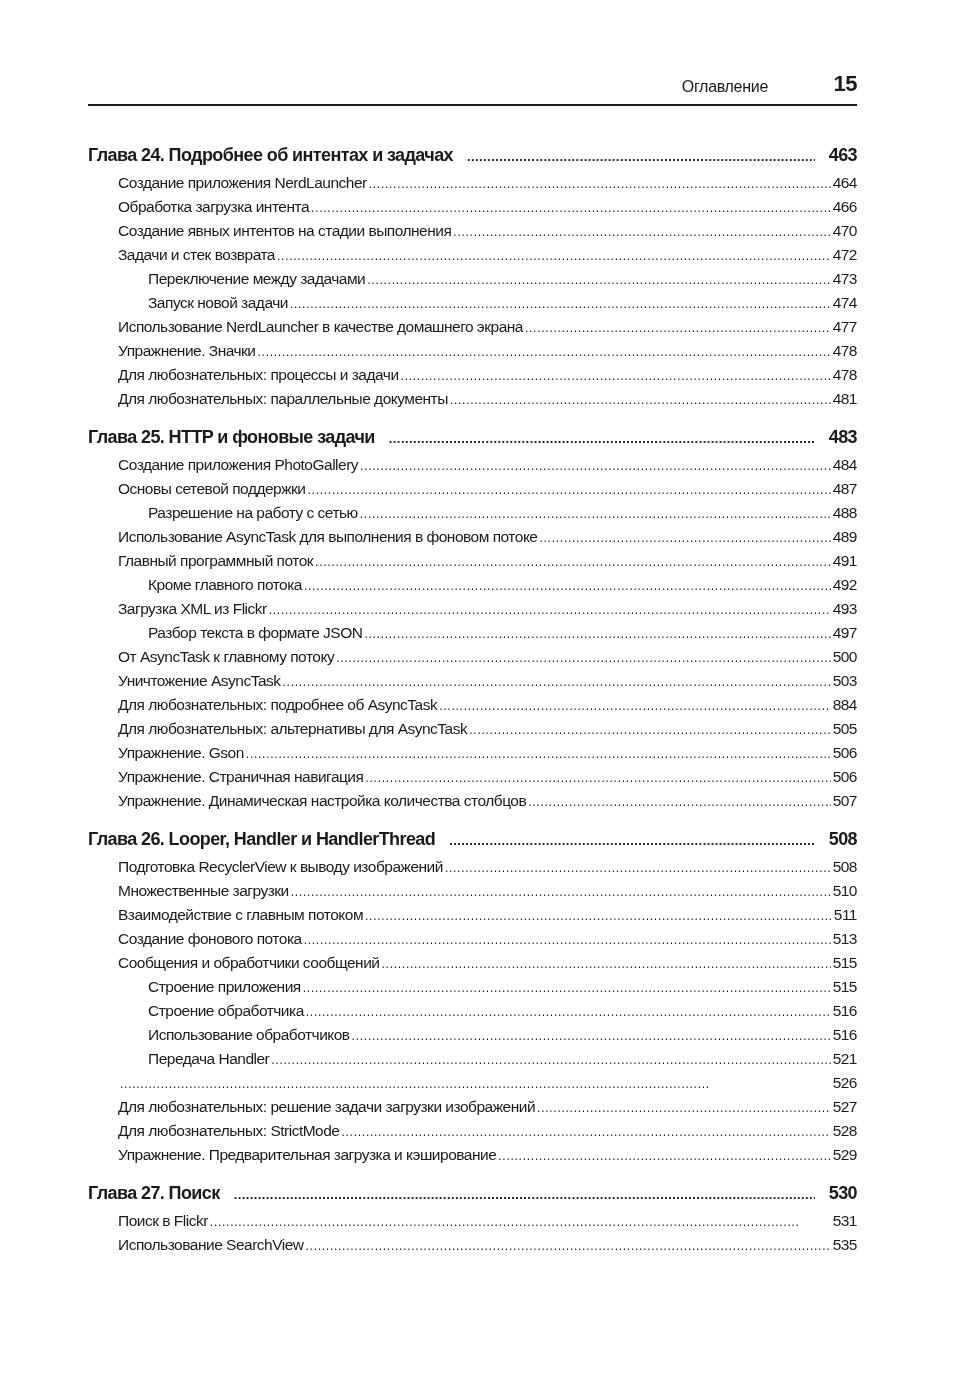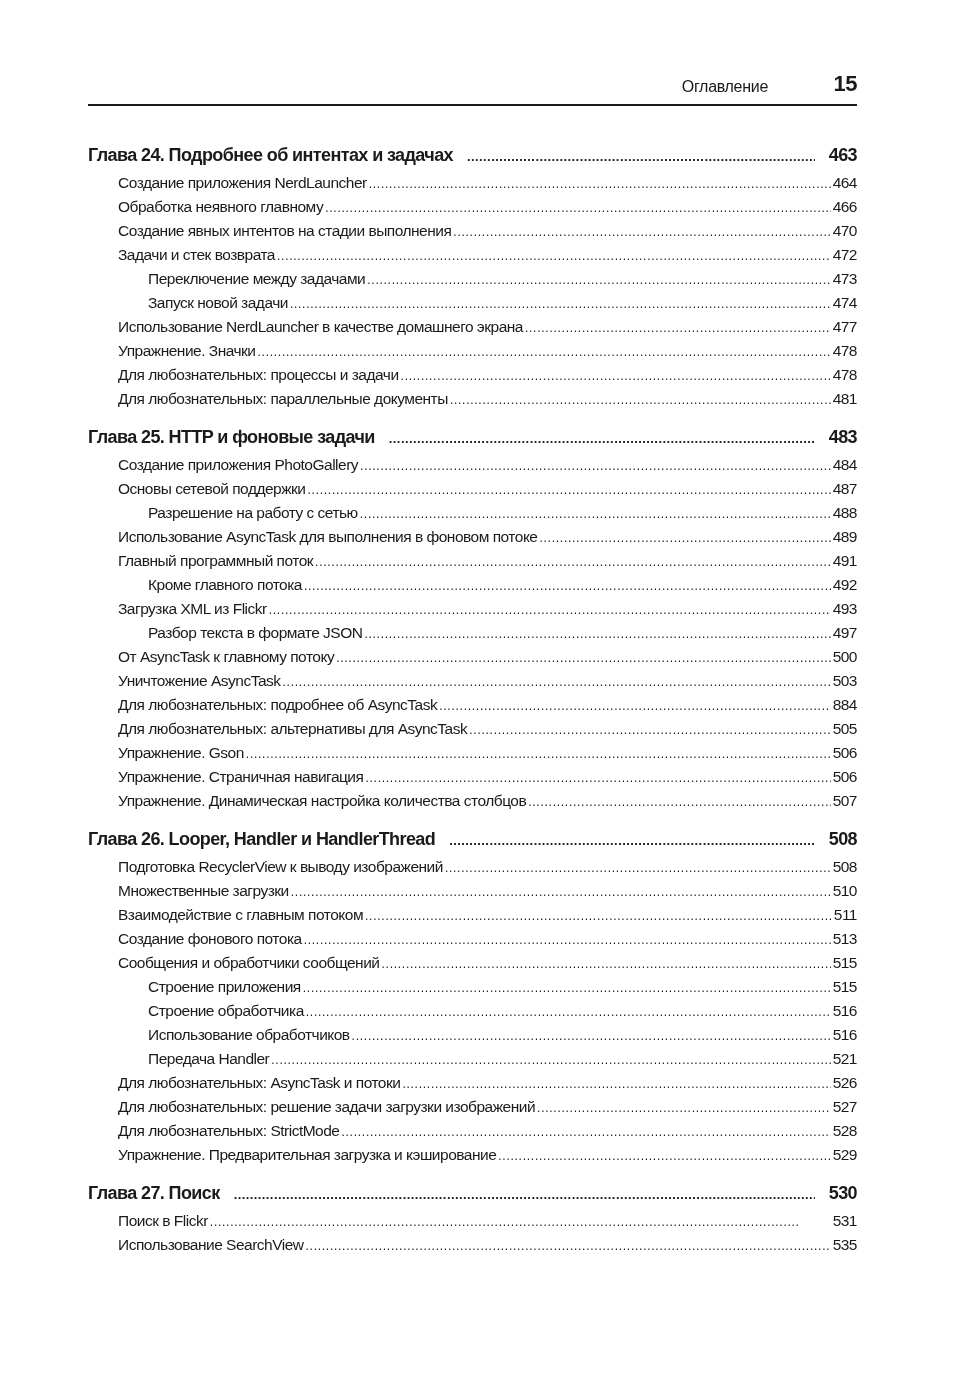--- a/index.html
+++ b/index.html
@@ -35,21 +35,21 @@
         <span class="leader"></span>
         <span class="pnum">463</span>
       </div>
       <div class="entries">
         <div class="entry">
           <span class="label">Создание приложения NerdLauncher</span>
           <span class="leader"></span>
           <span class="pnum">464</span>
         </div>
         <div class="entry">
-          <span class="label">Обработка неявного главному</span>
+          <span class="label">Обработка загрузка интента</span>
           <span class="leader"></span>
           <span class="pnum">466</span>
         </div>
         <div class="entry">
           <span class="label">Создание явных интентов на стадии выполнения</span>
           <span class="leader"></span>
           <span class="pnum">470</span>
         </div>
         <div class="entry">
           <span class="label">Задачи и стек возврата</span>
@@ -214,21 +214,20 @@
           <span class="label">Использование обработчиков</span>
           <span class="leader"></span>
           <span class="pnum">516</span>
         </div>
         <div class="entry level-2">
           <span class="label">Передача Handler</span>
           <span class="leader"></span>
           <span class="pnum">521</span>
         </div>
         <div class="entry">
-          <span class="label">Для любознательных: AsyncTask и потоки</span>
           <span class="leader"></span>
           <span class="pnum">526</span>
         </div>
         <div class="entry">
           <span class="label">Для любознательных: решение задачи загрузки изображений</span>
           <span class="leader"></span>
           <span class="pnum">527</span>
         </div>
         <div class="entry">
           <span class="label">Для любознательных: StrictMode</span>

